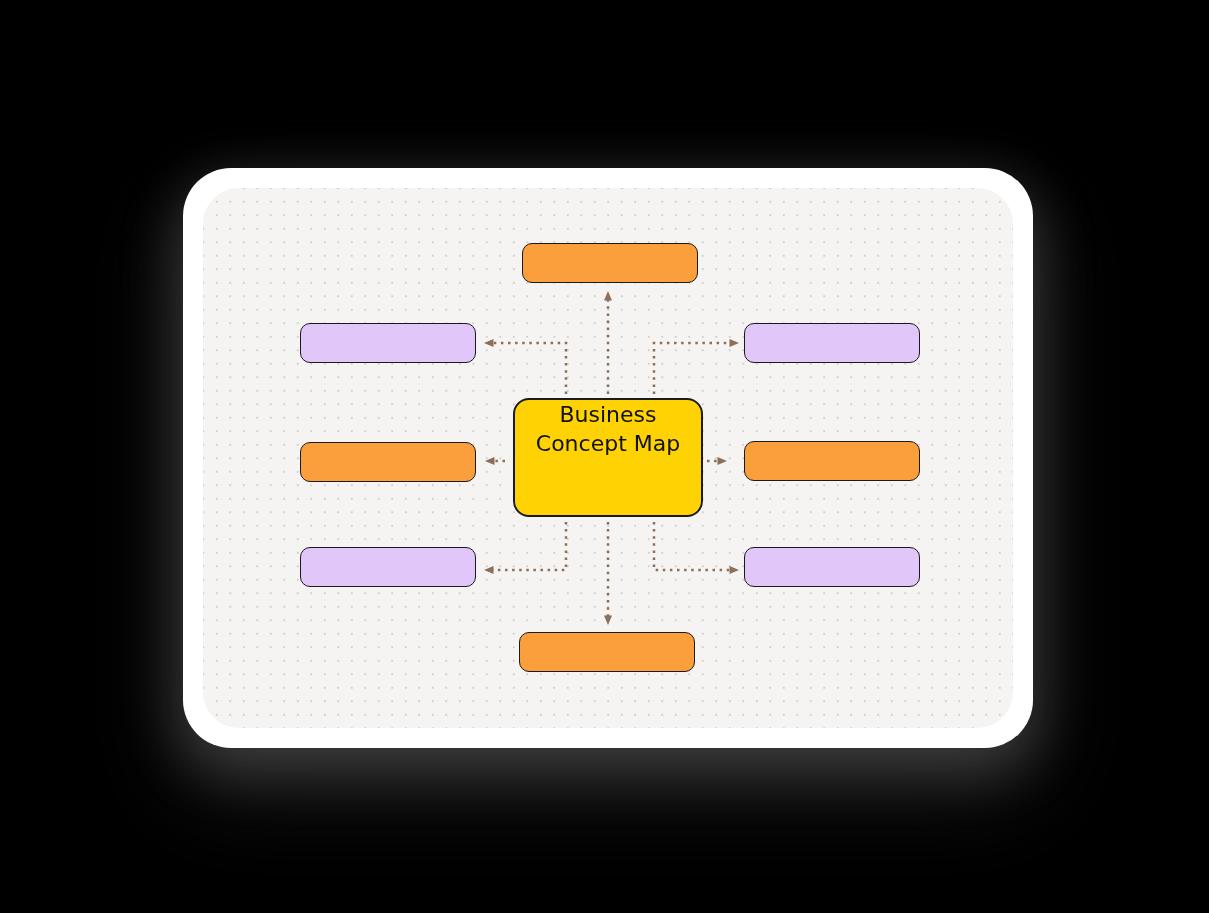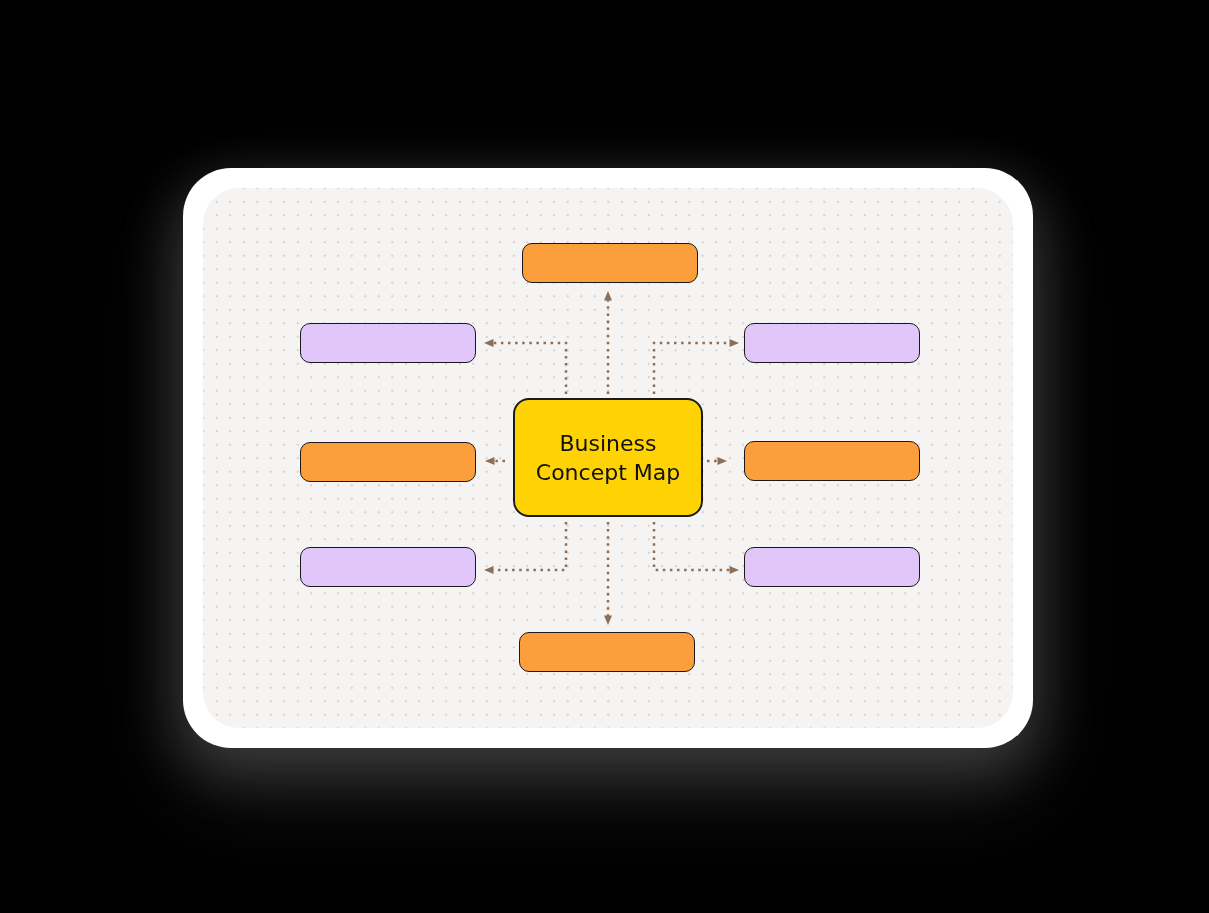--- a/index.html
+++ b/index.html
@@ -57,21 +57,21 @@
     border:1.6px solid var(--node-border);
     border-radius:10px;
   }
   .node.orange{background:var(--orange-node);}
   .node.purple{background:var(--purple-node);}
   .node.center{
     width:190px;height:119px;
     background:var(--yellow-node);
     border-width:2px;
     border-radius:16px;
-    display:flex;align-items:center;justify-content:center;
+    display:flex;align-items:flex-start;justify-content:center;
     text-align:center;
   }
   .node.center .label{
     font-size:22px;
     line-height:29px;
     font-weight:500;
     color:var(--node-text);
     padding:0 8px;
   }
   .pos-top{left:319px;top:55px;}

